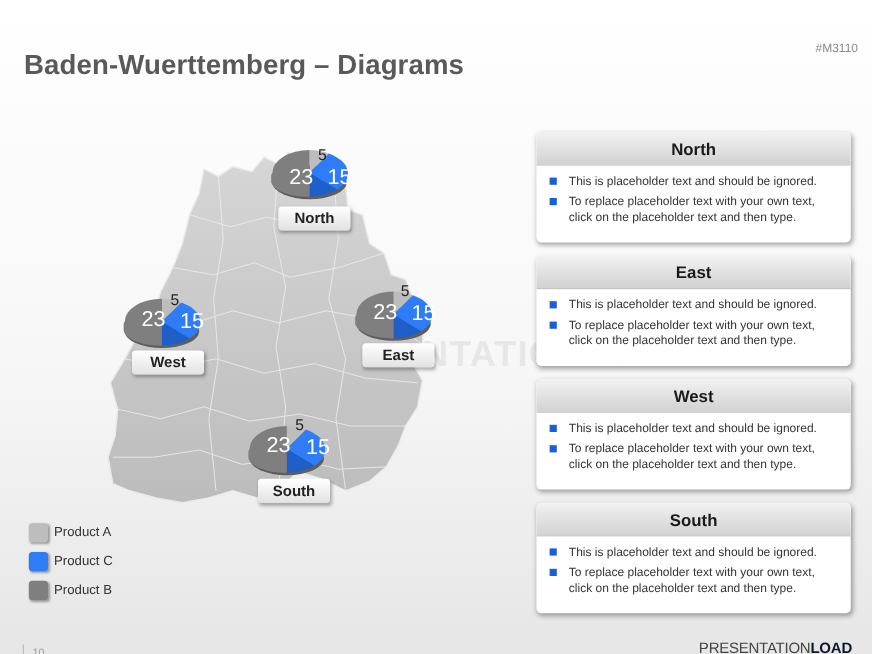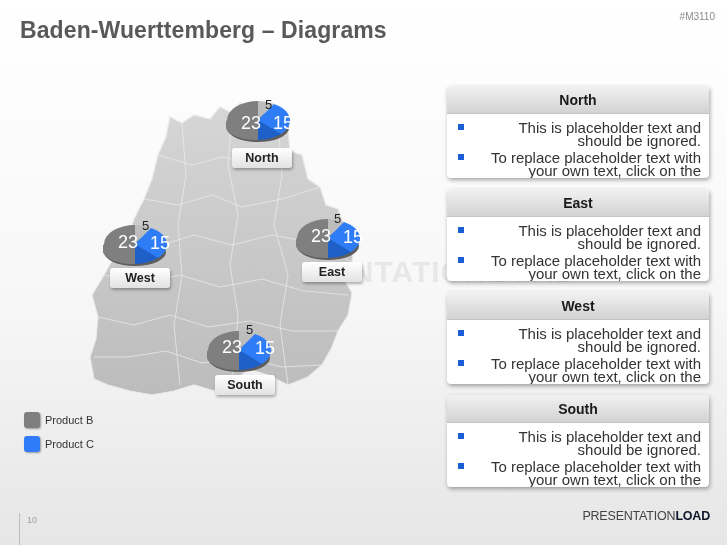--- a/index.html
+++ b/index.html
@@ -1,21 +1,21 @@
 <!DOCTYPE html>
 <html><head>
 <meta charset="utf-8">
 <style>
   html, body { margin: 0; padding: 0; }
   body {
     width: 727px; height: 545px; overflow: hidden; position: relative;
     font-family: "Liberation Sans", "DejaVu Sans", sans-serif;
     background: linear-gradient(180deg, #ffffff 0%, #f7f7f7 55%, #e6e6e6 100%);
   }
-  .slide { position: absolute; inset: 0; }
+  .slide { position: absolute; inset: 0; margin-top: 24px; }
   .title {
     position: absolute; left: 20px; top: 17px;
     font-size: 23px; font-weight: bold; color: #595959; letter-spacing: 0.1px;
   }
   .code { position: absolute; right: 12px; top: 11px; font-size: 10px; color: #8a8a8a; }
   .watermark {
     position: absolute; left: 245px; top: 255px; font-size: 30px; font-weight: bold;
     color: rgba(200,200,200,0.35); letter-spacing: 1px;
   }
   .map { position: absolute; left: 82px; top: 95px; width: 300px; height: 305px; }
@@ -43,21 +43,21 @@
     box-shadow: 1px 2px 4px rgba(0,0,0,0.35);
     overflow: hidden;
   }
   .card-head {
     height: 27px; display: flex; align-items: center; justify-content: center;
     background: linear-gradient(180deg, #f2f2f2 0%, #d2d2d2 100%);
     border-bottom: 1px solid #c4c4c4;
     font-size: 14px; font-weight: bold; color: #1a1a1a;
   }
   .card-body { padding: 7px 8px 0 8px; }
-  .bullet { display: flex; align-items: flex-start; font-size: 15px; color: #333; line-height: 13px; margin-bottom: 4px; text-align: right; }
+  .bullet { display: flex; align-items: flex-start; font-size: 10px; color: #333; line-height: 13px; margin-bottom: 4px; }
   .bsq { width: 6px; height: 6px; background: #1a5fd6; margin: 3px 10px 0 3px; flex: none; }
   .footer-line { position: absolute; left: 19px; top: 513px; width: 1px; height: 32px; background: #bdbdbd; }
   .page-num { position: absolute; left: 27px; top: 515px; font-size: 9px; color: #a0a0a0; }
   .brand { position: absolute; right: 17px; top: 509px; font-size: 12.5px; color: #444; letter-spacing: -0.2px; }
   .brand b { color: #0f172a; text-align: right; }
 </style>
 </head>
 <body>
 
 <div class="slide">
@@ -129,26 +129,30 @@
     <path d="M32 22 L55 36 A31 15 0 0 1 32 42 Z" fill="#1e5fc8"></path>
     <path d="M32 22 L32 42 A31 15 0 0 1 1 22 A31 19 0 0 1 32 3 Z" fill="#7f7f7f"></path>
   </svg>
   <span class="pie-label" style="left:222px;top:337px;">23</span>
   <span class="pie-label" style="left:255px;top:338px;">15</span>
   <span class="pie-label small" style="left:246px;top:322px;">5</span>
   <div class="region-tag" style="left:215px;top:375px;">South</div>
 
   <div class="legend">
     <div class="legend-item">
-      <div class="swatch" style="background:#7f7f7f"></div>
-      <span>Product B</span>
+      <div class="swatch" style="background:#bdbdbd"></div>
+      <span>Product A</span>
     </div>
     <div class="legend-item">
       <div class="swatch" style="background:#2f7df6"></div>
       <span>Product C</span>
+    </div>
+    <div class="legend-item">
+      <div class="swatch" style="background:#7f7f7f"></div>
+      <span>Product B</span>
     </div>
   </div>
 
   <div class="card" style="top:86px;">
     <div class="card-head">North</div>
     <div class="card-body">
       <div class="bullet">
           <span class="bsq"></span>
           <span>This is placeholder text and should be ignored.</span>
         </div>

